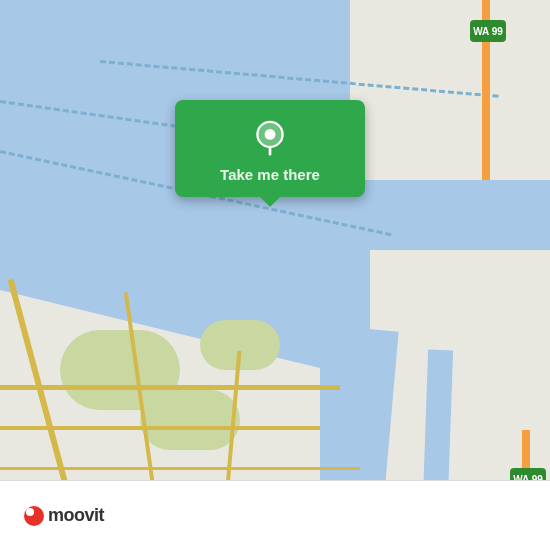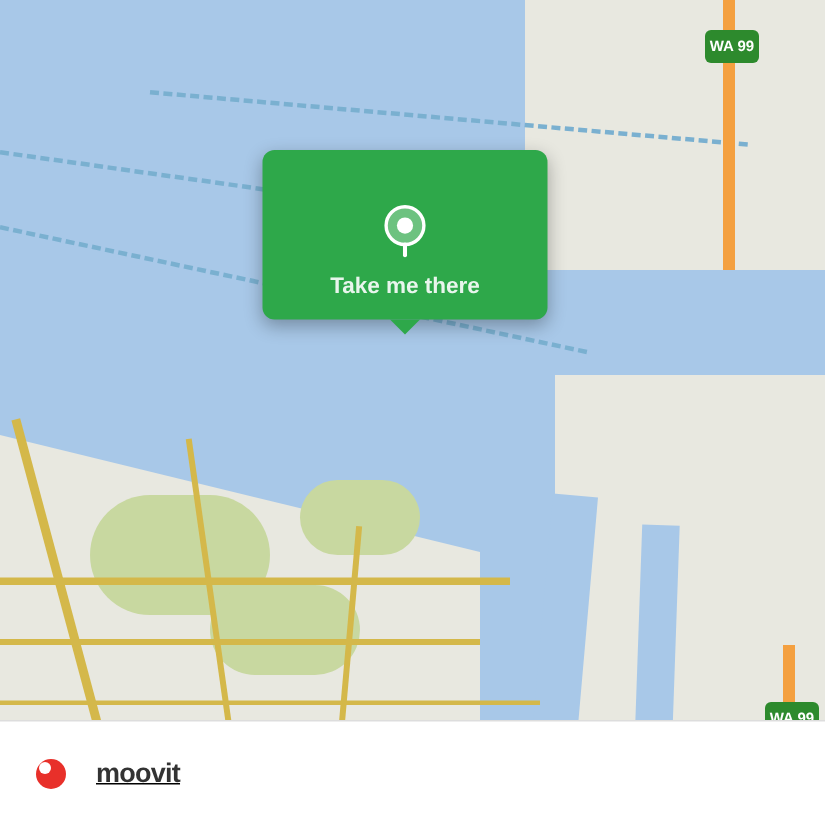--- a/index.html
+++ b/index.html
@@ -235,21 +235,21 @@
     }
 
     
     .map-card {
       position: absolute;
       top: 100px;
       left: 175px;
       width: 190px;
       background: #2ea84a;
       border-radius: 8px;
-      padding: 36px 16px 14px;
+      padding: 20px 16px 14px;
       display: flex;
       flex-direction: column;
       align-items: center;
       box-shadow: 0 4px 12px rgba(0,0,0,0.3);
     }
 
     .map-card::after {
       content: '';
       position: absolute;
       bottom: -10px;
@@ -316,22 +316,21 @@
     .moovit-logo {
       display: flex;
       flex-direction: column;
       align-items: flex-end;
       margin-left: 12px;
     }
 
     .moovit-brand {
       display: flex;
       align-items: center;
-      gap: 20px;
-      text-decoration: underline;
+      gap: 4px;
     }
 
     .moovit-dot {
       width: 20px;
       height: 20px;
       background: #e8302a;
       border-radius: 50%;
       position: relative;
       display: flex;
       align-items: center;

